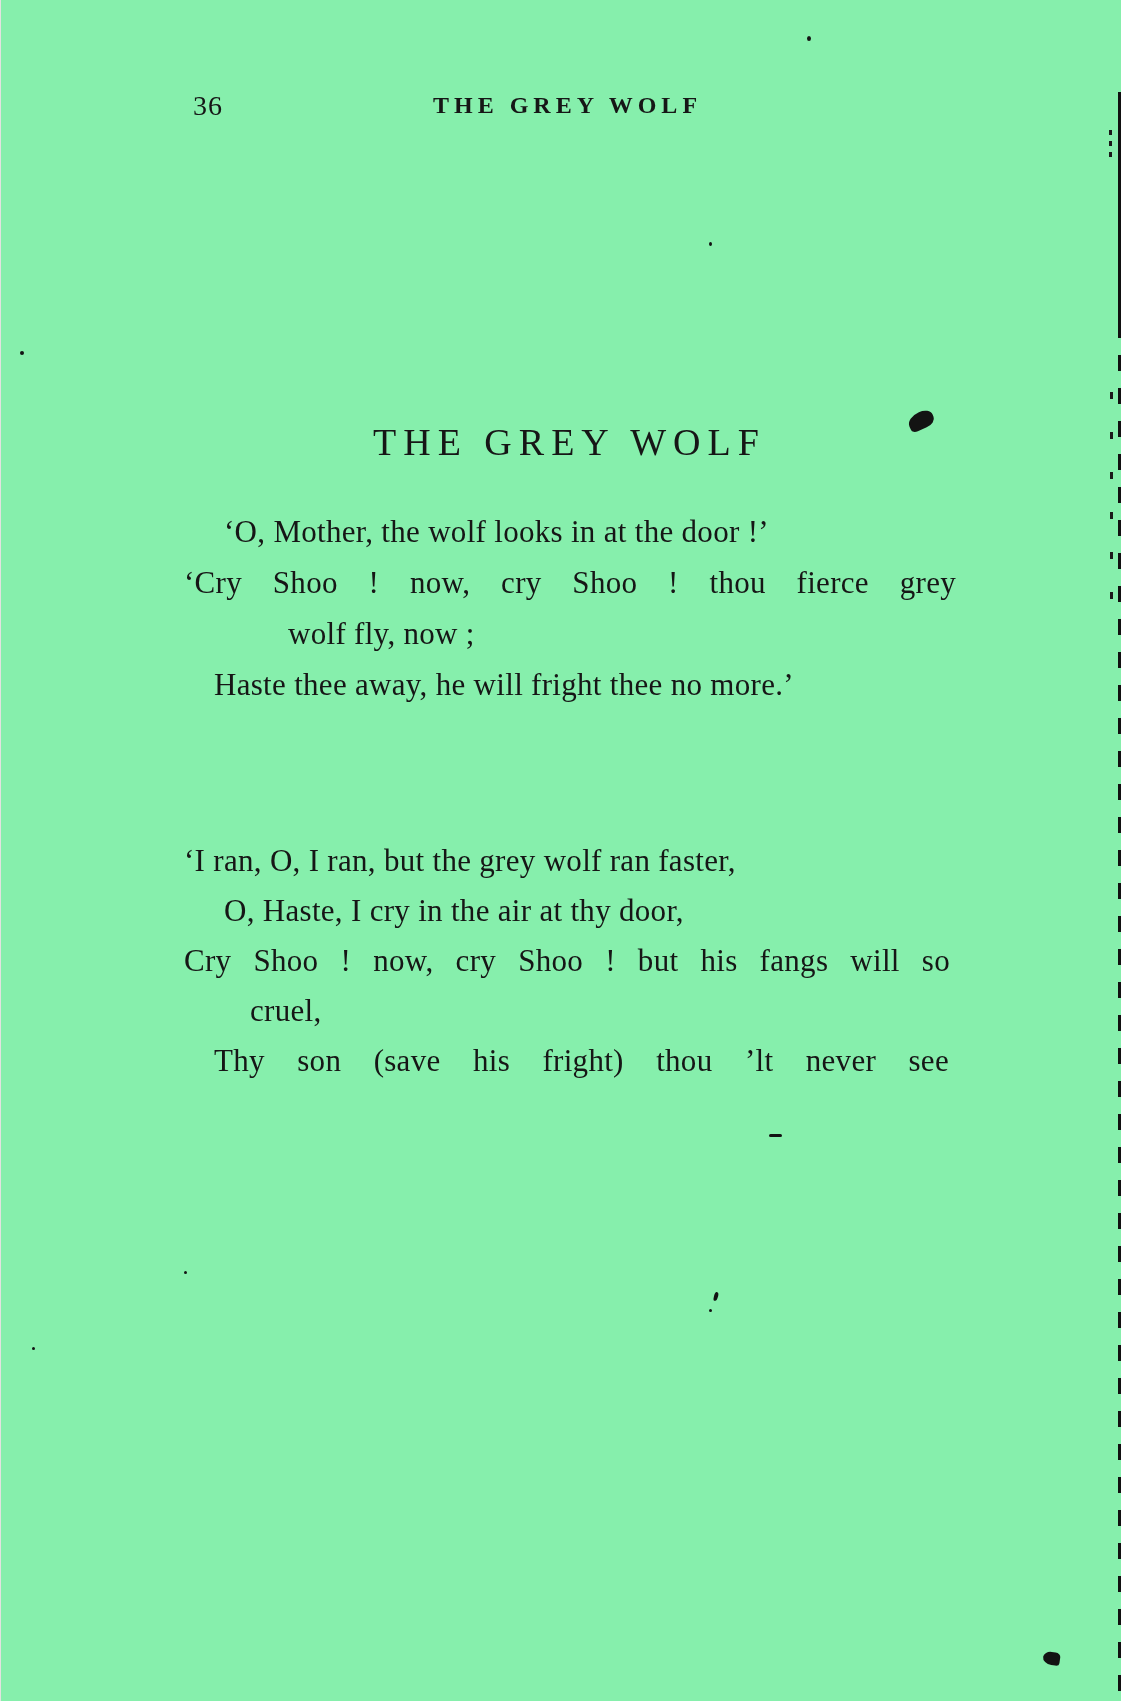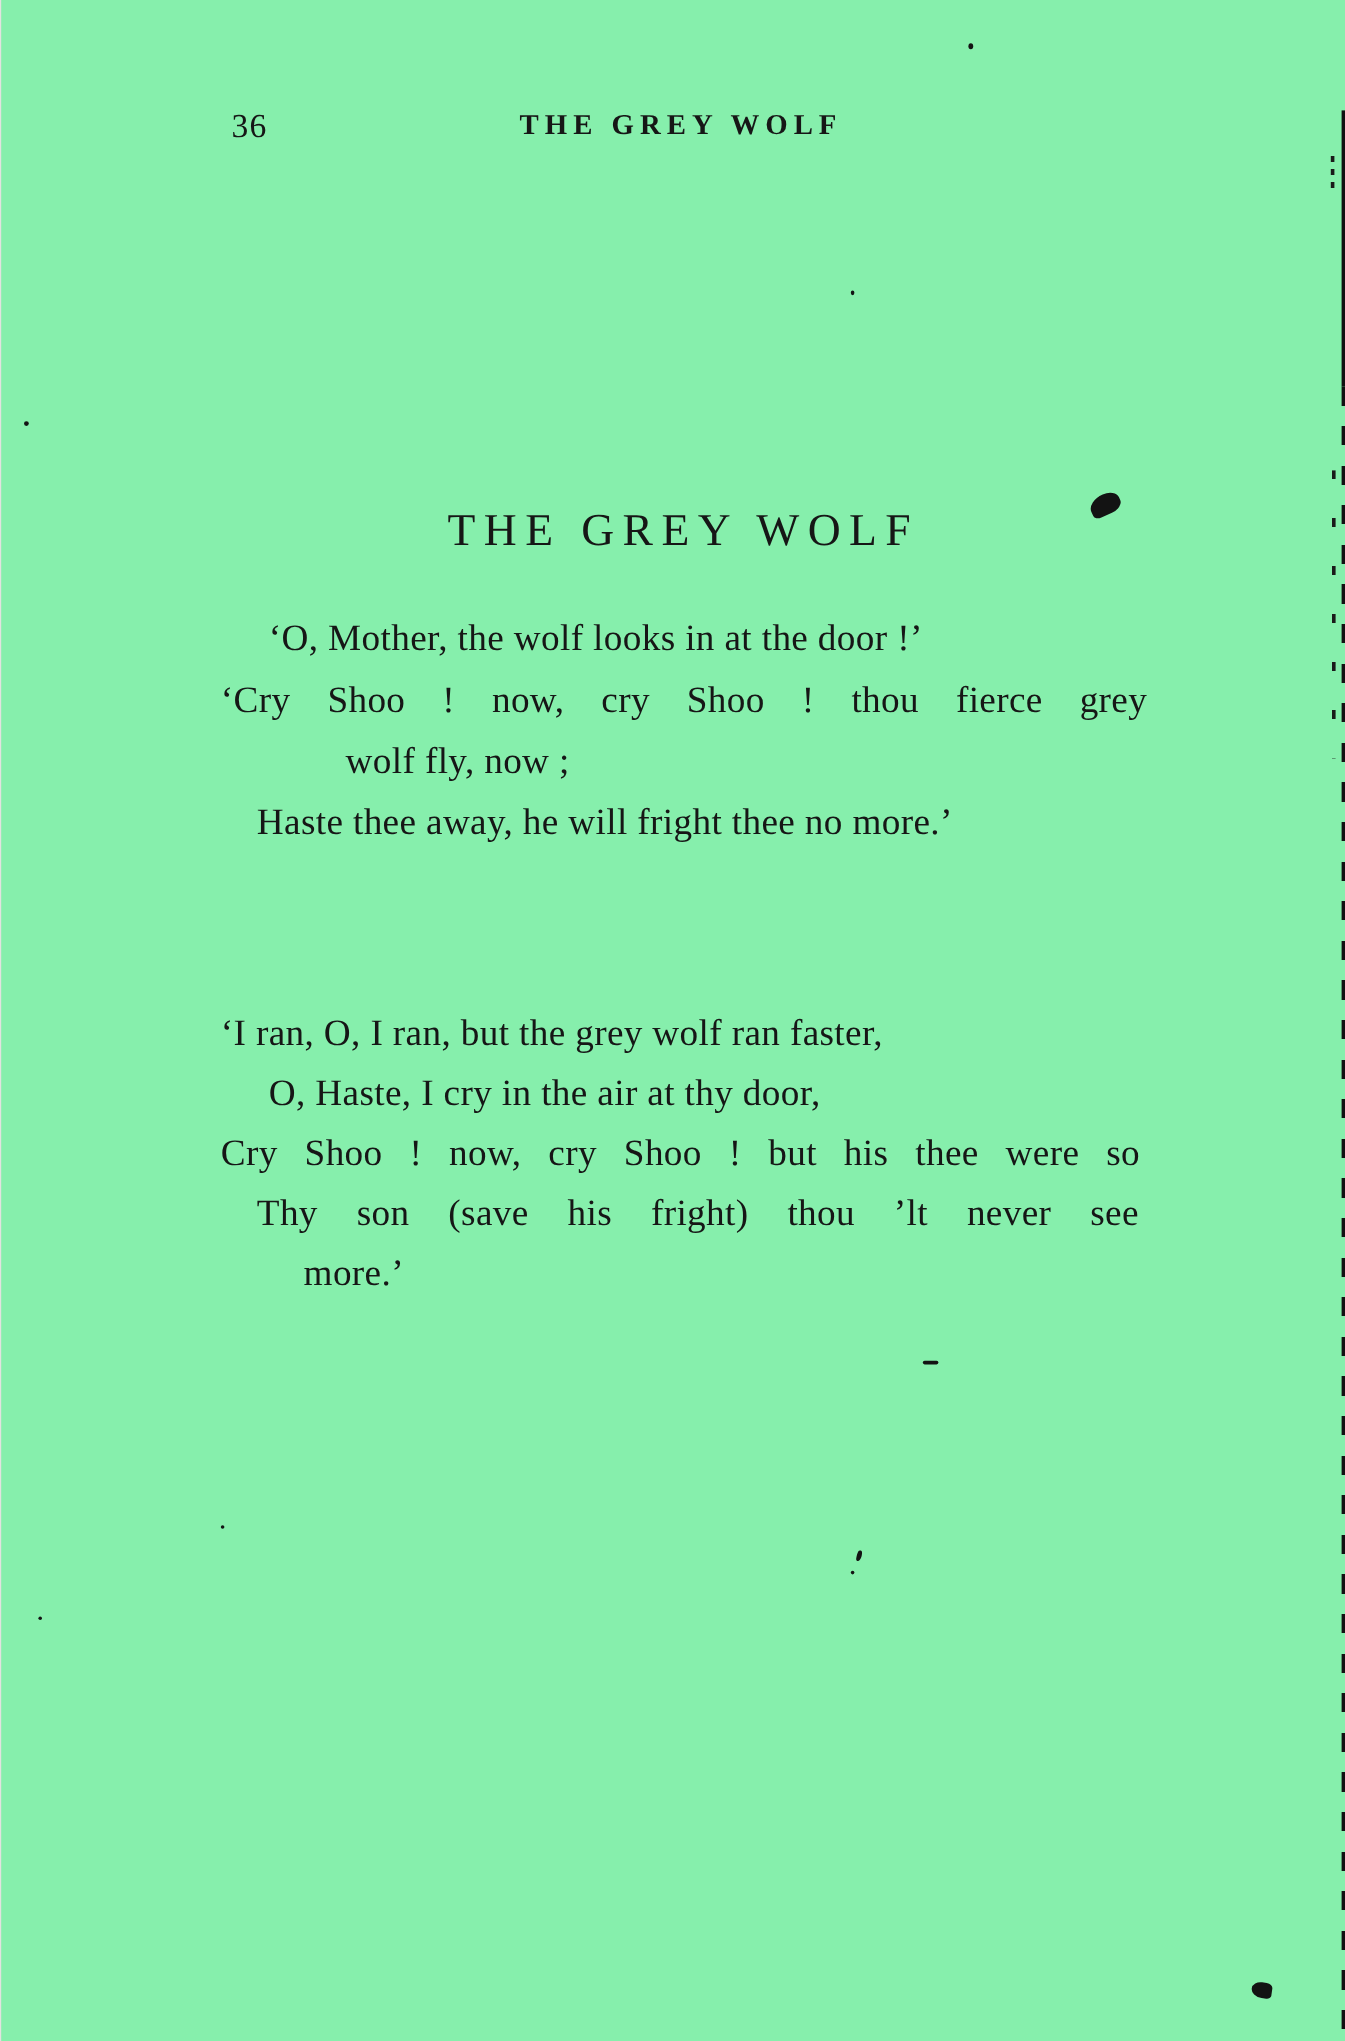--- a/index.html
+++ b/index.html
@@ -93,23 +93,23 @@
   <div class="stanza stanza-1">
     <div class="pline ind-40">‘O, Mother, the wolf looks in at the door !’</div>
     <div class="pline just w-772">‘Cry Shoo ! now, cry Shoo ! thou fierce grey</div>
     <div class="pline ind-76">wolf fly, now ;</div>
     <div class="pline ind-30">Haste thee away, he will fright thee no more.’</div>
   </div>
 
   <div class="stanza stanza-2">
     <div class="pline">‘I ran, O, I ran, but the grey wolf ran faster,</div>
     <div class="pline ind-40">O, Haste, I cry in the air at thy door,</div>
-    <div class="pline just w-766">Cry Shoo ! now, cry Shoo ! but his thee were so</div>
+    <div class="pline just w-766">Cry Shoo ! now, cry Shoo ! but his fangs will so</div>
+    <div class="pline ind-66">cruel,</div>
     <div class="pline just w-735 ind-30">Thy son (save his fright) thou ’lt never see</div>
-    <div class="pline ind-69">more.’</div>
   </div>
 
   <div class="artifact speck-1"></div>
   <div class="artifact speck-2"></div>
   <div class="artifact speck-3"></div>
   <div class="artifact ink-blot"></div>
   <div class="artifact dash-1"></div>
   <div class="artifact speck-4"></div>
   <div class="artifact tick-mark-quote"></div>
   <div class="artifact tick-mark-dot"></div>

